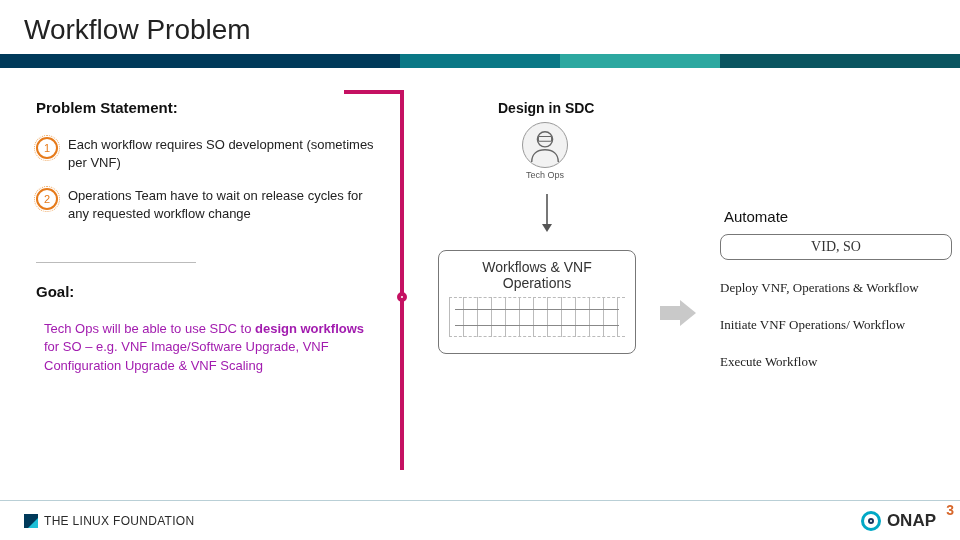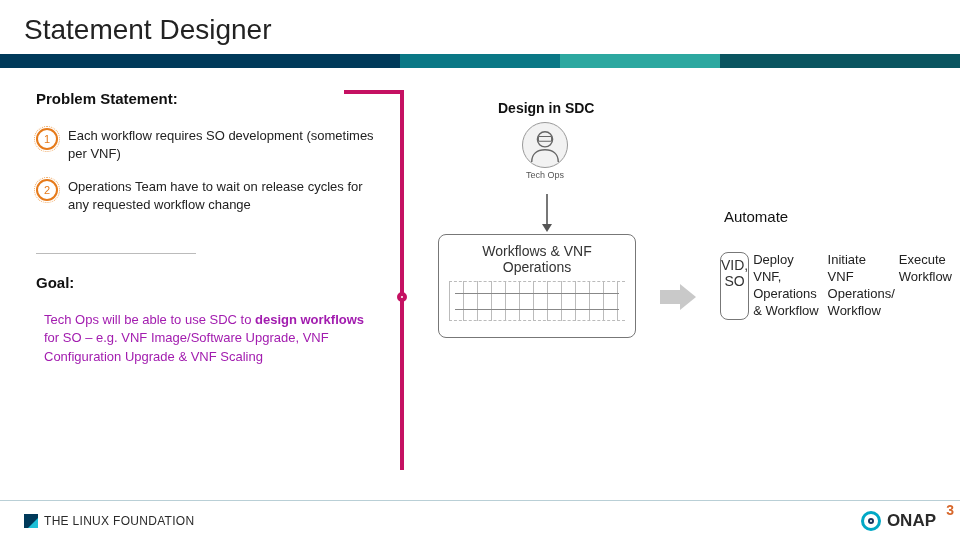--- a/index.html
+++ b/index.html
@@ -73,20 +73,21 @@
     position: absolute;
     left: 36px;
     top: 22px;
     width: 350px;
   }
   .section-head {
     font-weight: 700;
     font-size: 15px;
     margin-bottom: 20px;
     color: #111;
+    margin-top: 9px;
   }
   .problems { margin-top: 4px; }
   .problem {
     display: flex;
     gap: 10px;
     margin-bottom: 16px;
     font-size: 13px;
     line-height: 1.35;
     color: #222;
   }
@@ -244,22 +245,23 @@
   }
   .big-arrow {
     align-self: center;
     margin-top: 26px;
   }
   .big-arrow svg { width: 36px; height: 26px; }
 
   .card-right {
     width: 232px;
     display: flex;
-    flex-direction: row;
-    gap: 4px;
+    flex-direction: column;
+    gap: 20px;
+    font-family: Liberation Serif, serif;
   }
   .vidso-box {
     border: 1px solid #777;
     border-radius: 8px;
     padding: 4px 0;
     text-align: center;
     font-size: 14px;
     color: #333;
   }
   .right-line {
@@ -328,21 +330,21 @@
     bottom:22px;
     font-size:14px;
     font-weight:700;
     color:#d7672b;
   }
 </style>
 </head>
 <body>
 
 <div class="title-bar">
-  <div class="title-text">Statement Designer</div>
+  <div class="title-text">Workflow Problem</div>
   <div class="title-stripe">
     <div class="s1"></div>
       <div class="s2"></div>
       <div class="s3"></div>
       <div class="s4"></div>
   </div>
 </div>
 
 <div class="content">
 

